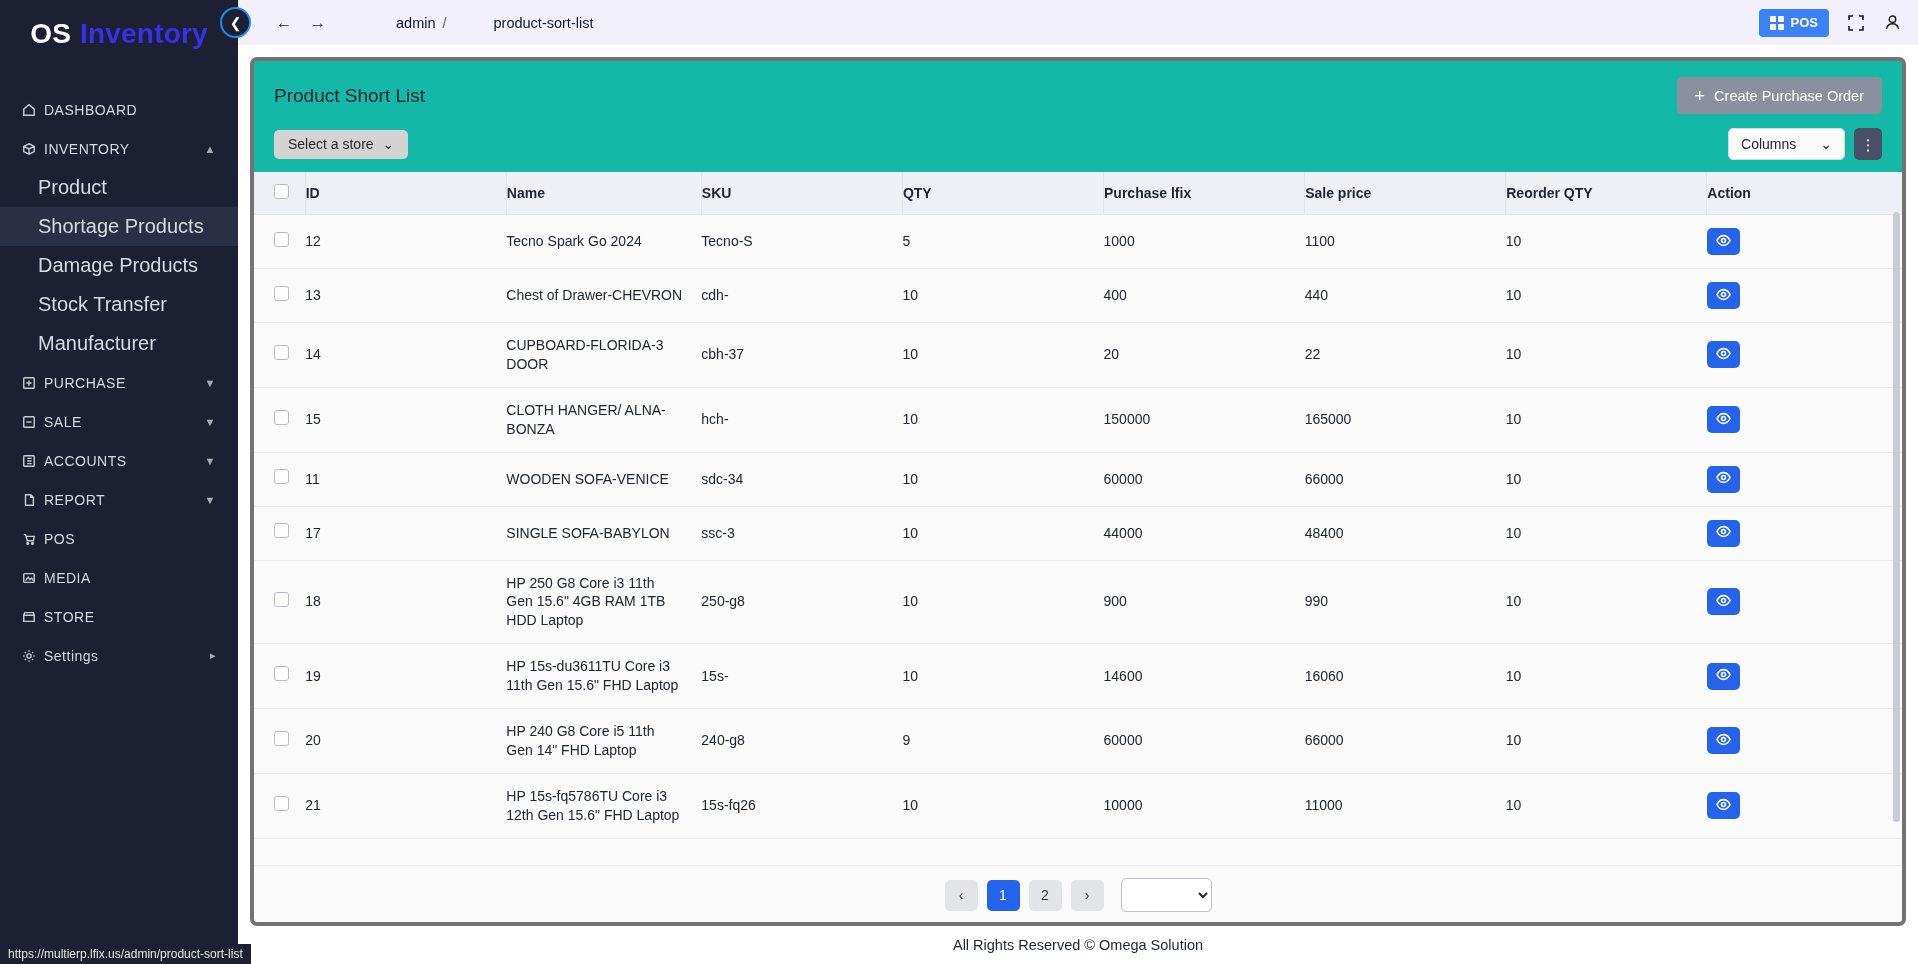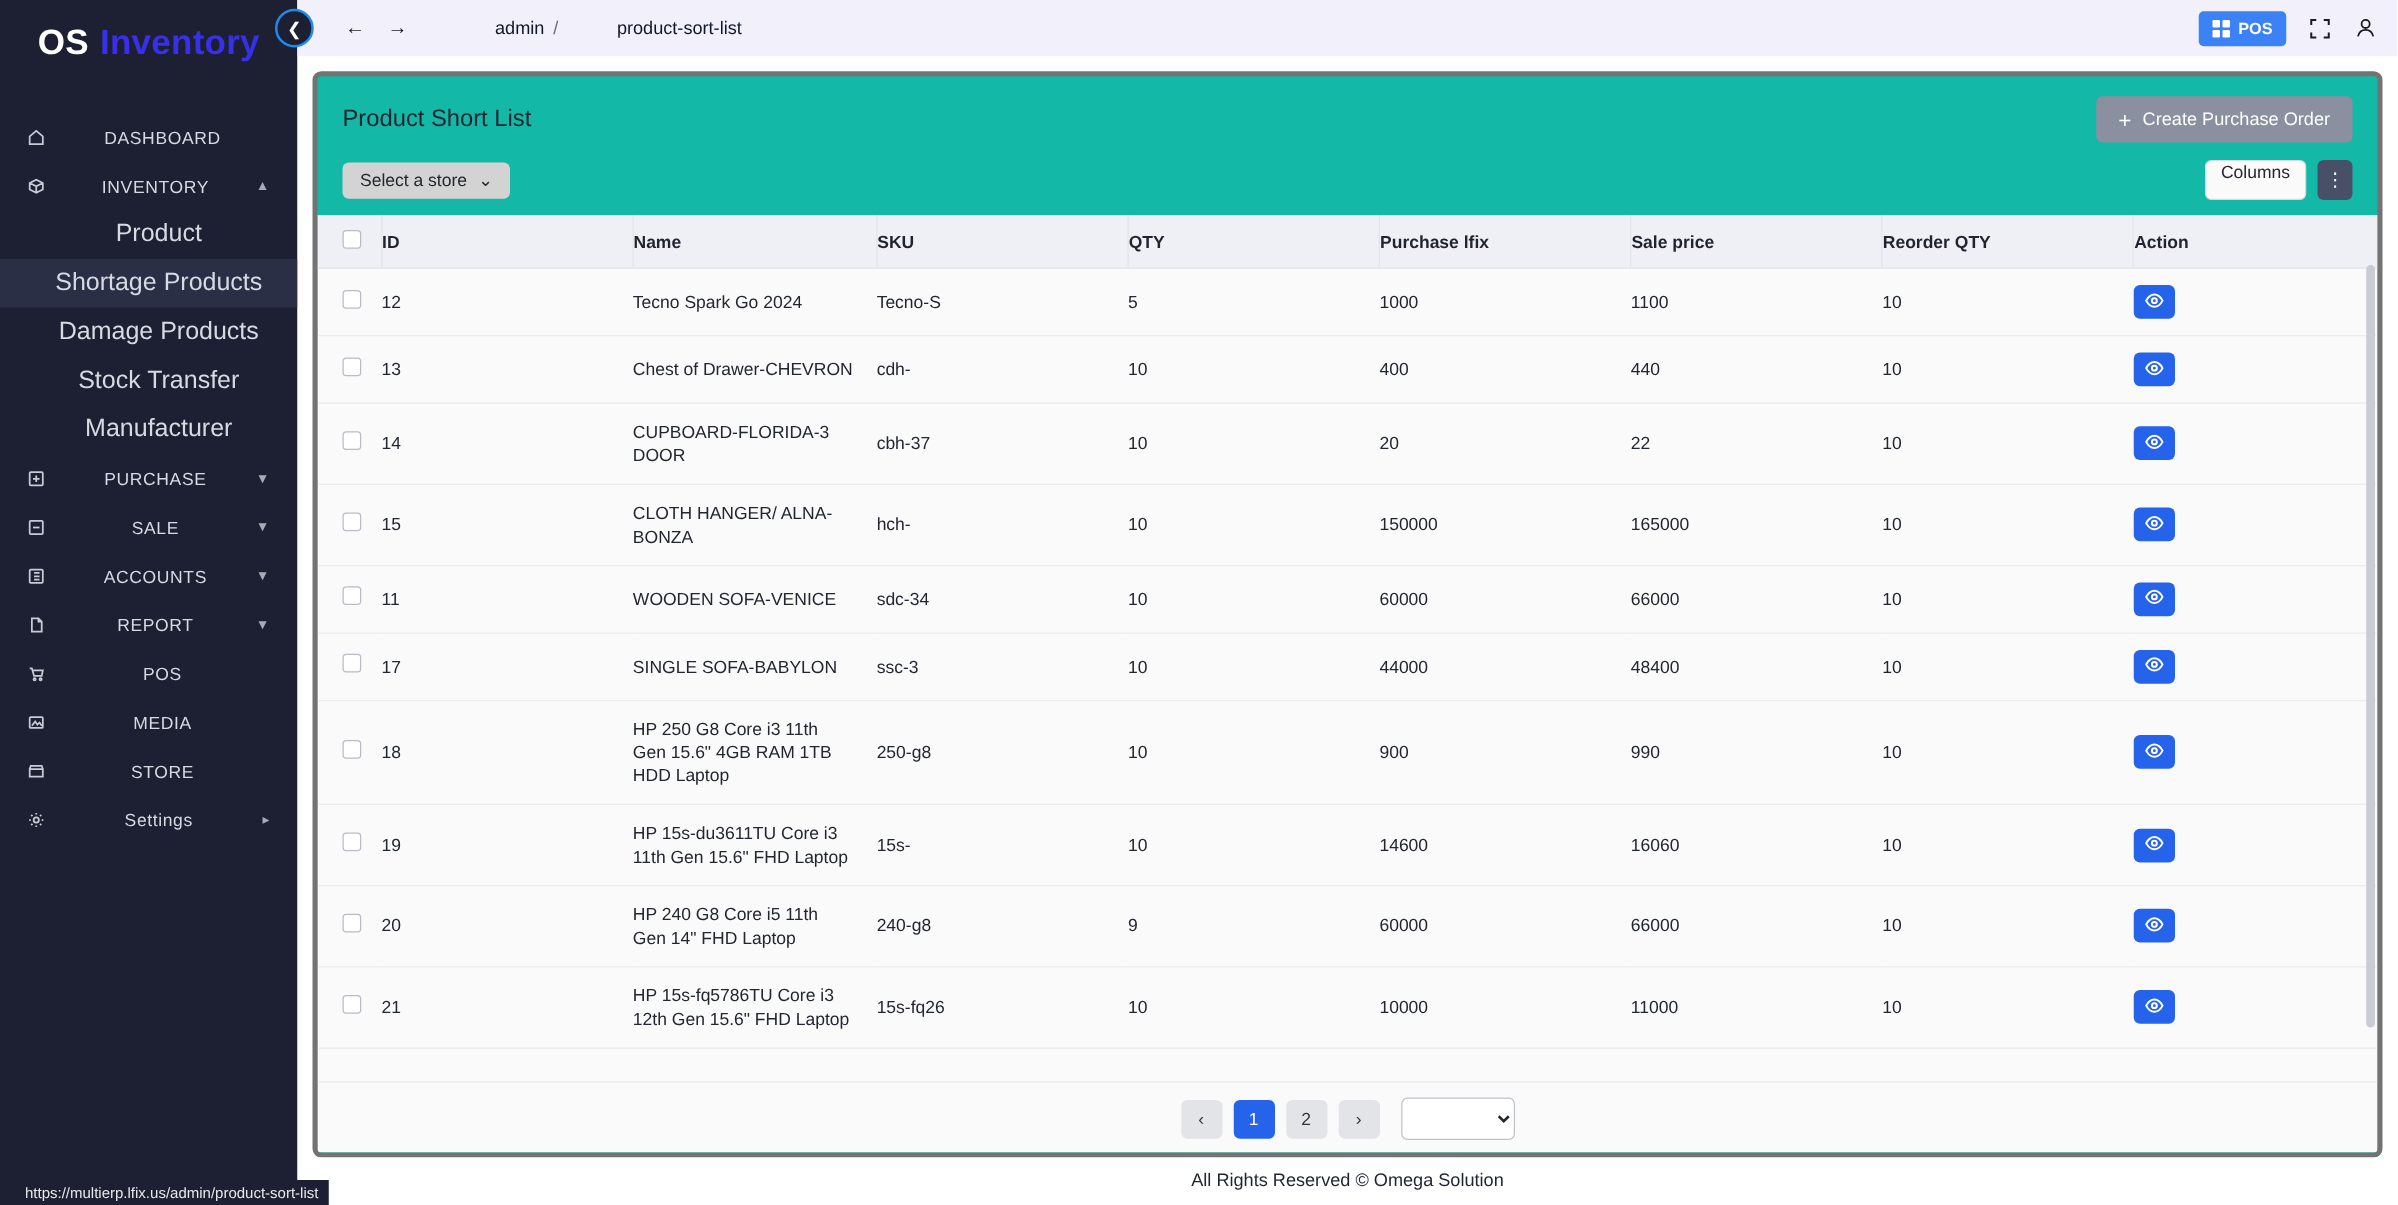--- a/index.html
+++ b/index.html
@@ -19,21 +19,21 @@
     position: relative;
     padding-top: 0;
   }
   .logo {
     height: 68px; display: flex; align-items: center; justify-content: center;
     font-size: 28px; font-weight: bold; letter-spacing: .2px;
   }
   .logo .os { color: #ffffff; }
   .logo .inv { color: #3730e8; margin-left: 9px; }
 
-  .nav { margin-top: 22px; text-align: center; }
+  .nav { margin-top: 22px; }
   .nav-item {
     display: flex; align-items: center;
     height: 39px; padding: 0 22px;
     font-size: 14.5px; color: #d7dae3;
     cursor: pointer; position: relative;
   }
   .nav-item .ico { width: 22px; display: inline-flex; align-items: center; justify-content: flex-start; opacity: .92; }
   .nav-item .lbl { flex: 1; }
   .nav-item .chev { font-size: 11px; opacity: .75; }
   .nav-item.top { text-transform: uppercase; letter-spacing: .5px; font-size: 14px; }
@@ -91,21 +91,21 @@
   .toolbar { display: flex; align-items: center; padding: 8px 20px 12px 20px; }
   .store-select {
     background: #d3d3d3; border: none; border-radius: 5px;
     height: 29px; padding: 0 14px; display: flex; align-items: center; gap: 9px;
     font-size: 14px; color: #22262f; cursor: pointer;
   }
   .toolbar-right { margin-left: auto; display: flex; align-items: center; gap: 9px; }
   .columns-select {
     background: #fafafa; border: 1px solid #d9d9de; border-radius: 5px;
     height: 32px; padding: 0 12px; display: flex; align-items: center; gap: 24px;
-    font-size: 14px; color: #22262f; cursor: pointer; flex-direction: column;
+    font-size: 14px; color: #22262f; cursor: pointer;
   }
   .kebab-btn {
     background: #475066; border: none; border-radius: 5px; width: 28px; height: 32px;
     color: #fff; display: flex; align-items: center; justify-content: center;
     font-size: 15px; cursor: pointer; letter-spacing: 0; line-height: 1;
   }
 
   
   .table-wrap { flex: 1; overflow: hidden; position: relative; background: #fafafa; }
   table { width: 100%; border-collapse: collapse; table-layout: fixed; }
@@ -159,21 +159,21 @@
   .per-page {
     height: 31px; border: 1px solid #bfc2cb; border-radius: 5px;
     background: #ffffff; font-size: 14px; padding: 16px 8px; color: #22262f;
     font-family: "Liberation Sans", sans-serif; cursor: pointer; margin-left: 8px;
   }
   .footer {
     height: 38px; display: flex; align-items: center; justify-content: center;
     font-size: 14.5px; color: #1f2430; background: #ffffff;
   }
   .statusbar {
-    position: absolute; left: 12px; bottom: 0;
+    position: absolute; left: 0; bottom: 0;
     background: #1d2032; color: #e8e8ea; font-size: 12px;
     padding: 3px 8px; z-index: 50; white-space: nowrap;
   }
 </style>
 </head>
 <body>
 
 <div class="app">
 
   <aside class="sidebar">

